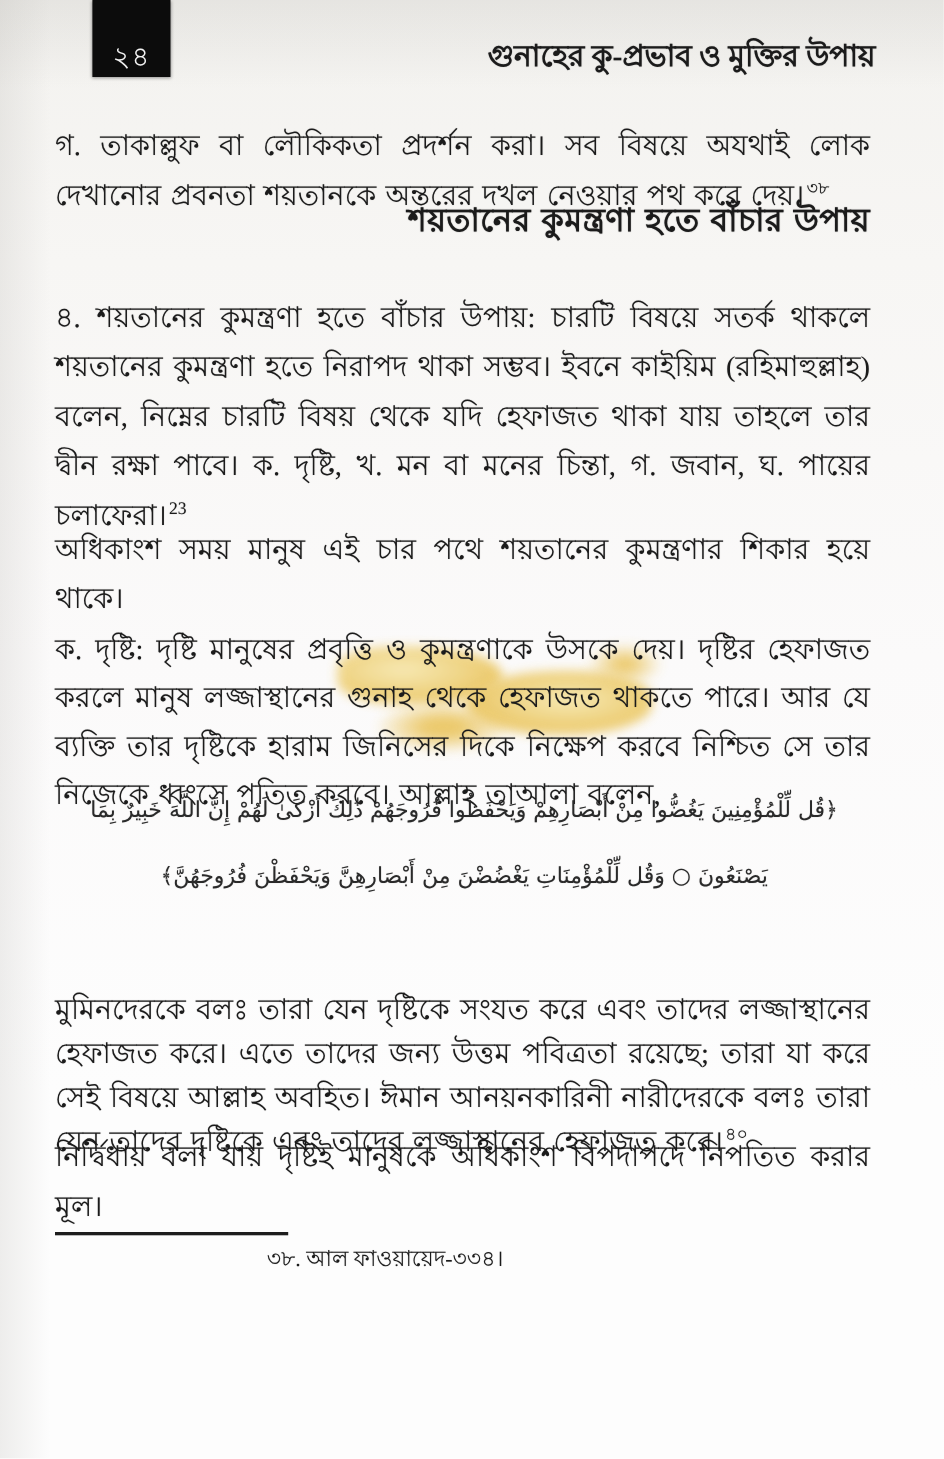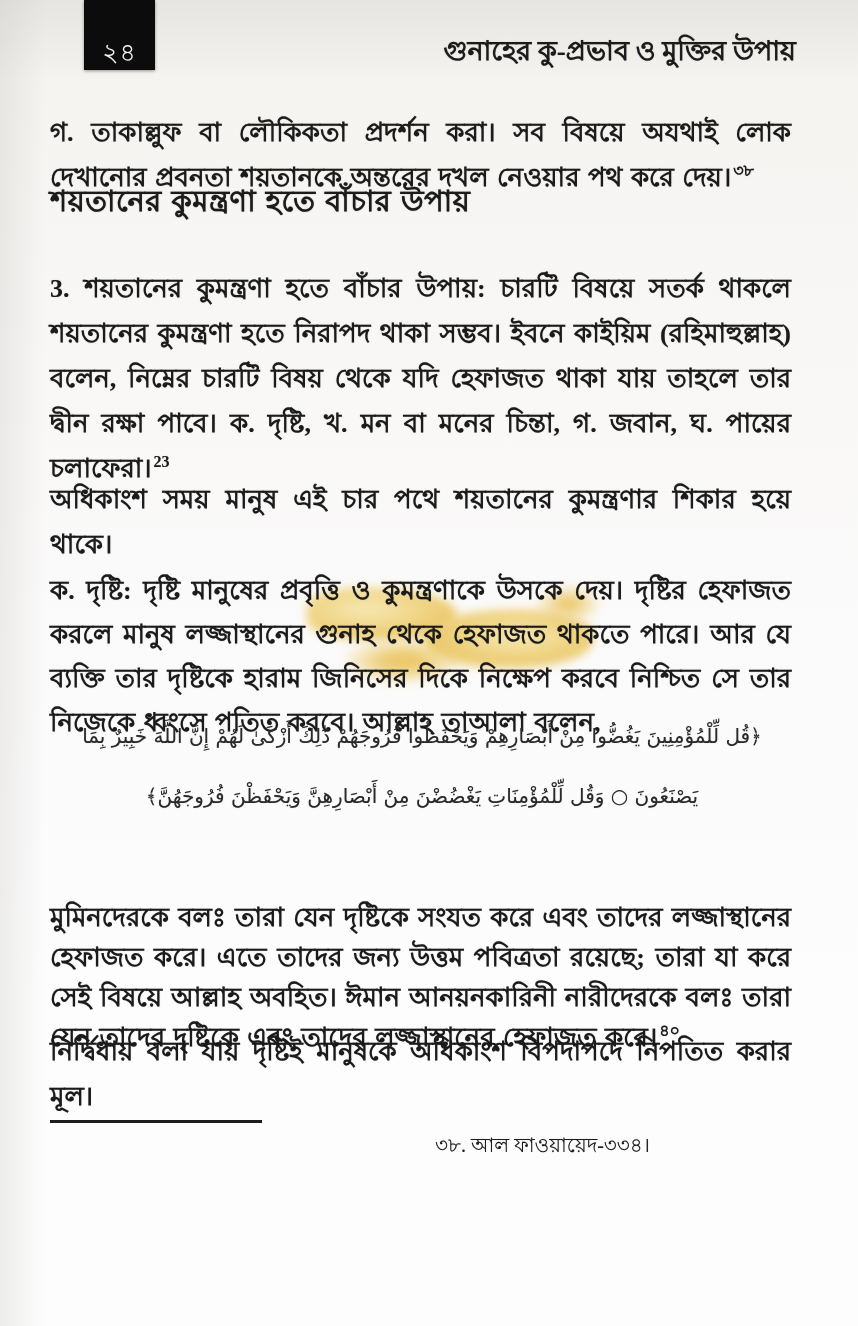--- a/index.html
+++ b/index.html
@@ -39,48 +39,47 @@
     text-align:right;font-size:27px;font-weight:600;
     text-shadow:0 0 1px rgba(0,0,0,0.35);
     white-space:nowrap;
   }
 
   .bn{
     position:absolute;left:50px;width:741px;
     font-size:26px;line-height:45px;text-align:justify;
     text-shadow:0 0 1px rgba(0,0,0,0.30);
     word-spacing:2px;
-    font-weight:bold;
   }
   .bn sup{font-size:16px;line-height:0;vertical-align:super;margin-left:2px;}
 
   .p-takalluf{top:84px;}
   .section-heading{
-    top:181px;font-size:29px;font-weight:bold;text-align:left;
+    top:181px;font-size:29px;font-weight:bold;text-align:right;
     line-height:40px;letter-spacing:0.5px;
     text-shadow:0 0 1px rgba(0,0,0,0.55);
   }
   .p-fourways{top:240px;}
   .p-fourpaths{top:451px;}
   .p-sight{top:543px;line-height:44px;}
 
   .arabic{
     position:absolute;left:48px;top:706px;width:748px;
     direction:rtl;text-align:center;
     font-family:"DejaVu Sans",sans-serif;
     font-size:20px;line-height:60px;
     color:#2a2a2a;text-shadow:0 0 1px rgba(0,0,0,0.25);
   }
 
   .p-translation{top:872px;line-height:40px;}
   .p-conclusion{top:1003px;}
 
   .footnote-rule{position:absolute;left:50px;top:1120px;width:212px;height:3px;background:#1d1d1d;}
   .footnotes{position:absolute;left:50px;top:1126px;width:600px;
-    font-size:20px;line-height:38px;text-align:right;
+    font-size:20px;line-height:38px;text-align:center;
     text-shadow:0 0 1px rgba(0,0,0,0.25);}
 
   .watermark{position:absolute;left:303px;top:582px;width:308px;height:112px;
     pointer-events:none;opacity:0.85;}
   .watermark .blob{position:absolute;filter:blur(5px);}
   .wm1{left:4px;top:6px;width:150px;height:52px;border-radius:40% 60% 55% 45%;
     background:radial-gradient(ellipse at 40% 40%,var(--gold-light),var(--gold) 70%,rgba(233,193,83,0));}
   .wm2{left:120px;top:28px;width:170px;height:58px;border-radius:55% 45% 50% 50%;
     background:radial-gradient(ellipse at 55% 45%,var(--gold-light),var(--gold) 65%,rgba(233,193,83,0));}
   .wm3{left:40px;top:56px;width:120px;height:46px;border-radius:50%;
@@ -105,21 +104,21 @@
 
   <div class="pagenum-box">
     <span class="num">২৪</span>
   </div>
   <div class="header-title">গুনাহের কু-প্রভাব ও মুক্তির উপায়</div>
 
   <p class="bn p-takalluf"><span>গ. তাকাল্লুফ বা লৌকিকতা প্রদর্শন করা। সব বিষয়ে অযথাই লোক দেখানোর প্রবনতা শয়তানকে অন্তরের দখল নেওয়ার পথ করে দেয়।</span><sup>৩৮</sup></p>
 
   <div class="bn section-heading">শয়তানের কুমন্ত্রণা হতে বাঁচার উপায়</div>
 
-  <p class="bn p-fourways"><span>3. শয়তানের কুমন্ত্রণা হতে বাঁচার উপায়: চারটি বিষয়ে সতর্ক থাকলে শয়তানের কুমন্ত্রণা হতে নিরাপদ থাকা সম্ভব। ইবনে কাইয়িম (রহিমাহুল্লাহ) বলেন, নিম্নের চারটি বিষয় থেকে যদি হেফাজত থাকা যায় তাহলে তার দ্বীন রক্ষা পাবে। ক. দৃষ্টি, খ. মন বা মনের চিন্তা, গ. জবান, ঘ. পায়ের চলাফেরা।</span><sup>23</sup></p>
+  <p class="bn p-fourways"><span>৪. শয়তানের কুমন্ত্রণা হতে বাঁচার উপায়: চারটি বিষয়ে সতর্ক থাকলে শয়তানের কুমন্ত্রণা হতে নিরাপদ থাকা সম্ভব। ইবনে কাইয়িম (রহিমাহুল্লাহ) বলেন, নিম্নের চারটি বিষয় থেকে যদি হেফাজত থাকা যায় তাহলে তার দ্বীন রক্ষা পাবে। ক. দৃষ্টি, খ. মন বা মনের চিন্তা, গ. জবান, ঘ. পায়ের চলাফেরা।</span><sup>23</sup></p>
 
   <p class="bn p-sight">ক. দৃষ্টি: দৃষ্টি মানুষের প্রবৃত্তি ও কুমন্ত্রণাকে উসকে দেয়। দৃষ্টির হেফাজত করলে মানুষ লজ্জাস্থানের গুনাহ থেকে হেফাজত থাকতে পারে। আর যে ব্যক্তি তার দৃষ্টিকে হারাম জিনিসের দিকে নিক্ষেপ করবে নিশ্চিত সে তার নিজেকে ধ্বংসে পতিত করবে। আল্লাহ তাআলা বলেন,</p>
 
   <p class="bn p-fourpaths">অধিকাংশ সময় মানুষ এই চার পথে শয়তানের কুমন্ত্রণার শিকার হয়ে থাকে।</p>
 
   <div class="arabic">﴿قُل لِّلْمُؤْمِنِينَ يَغُضُّوا مِنْ أَبْصَارِهِمْ وَيَحْفَظُوا فُرُوجَهُمْ ذَٰلِكَ أَزْكَىٰ لَهُمْ إِنَّ اللَّهَ خَبِيرٌ بِمَا يَصْنَعُونَ ○ وَقُل لِّلْمُؤْمِنَاتِ يَغْضُضْنَ مِنْ أَبْصَارِهِنَّ وَيَحْفَظْنَ فُرُوجَهُنَّ﴾</div>
 
   <p class="bn p-translation"><span>মুমিনদেরকে বলঃ তারা যেন দৃষ্টিকে সংযত করে এবং তাদের লজ্জাস্থানের হেফাজত করে। এতে তাদের জন্য উত্তম পবিত্রতা রয়েছে; তারা যা করে সেই বিষয়ে আল্লাহ অবহিত। ঈমান আনয়নকারিনী নারীদেরকে বলঃ তারা যেন তাদের দৃষ্টিকে এবং তাদের লজ্জাস্থানের হেফাজত করে।</span><sup>৪০</sup></p>
 
   <p class="bn p-conclusion">নির্দ্বিধায় বলা যায় দৃষ্টিই মানুষকে অধিকাংশ বিপদাপদে নিপতিত করার মূল।</p>

